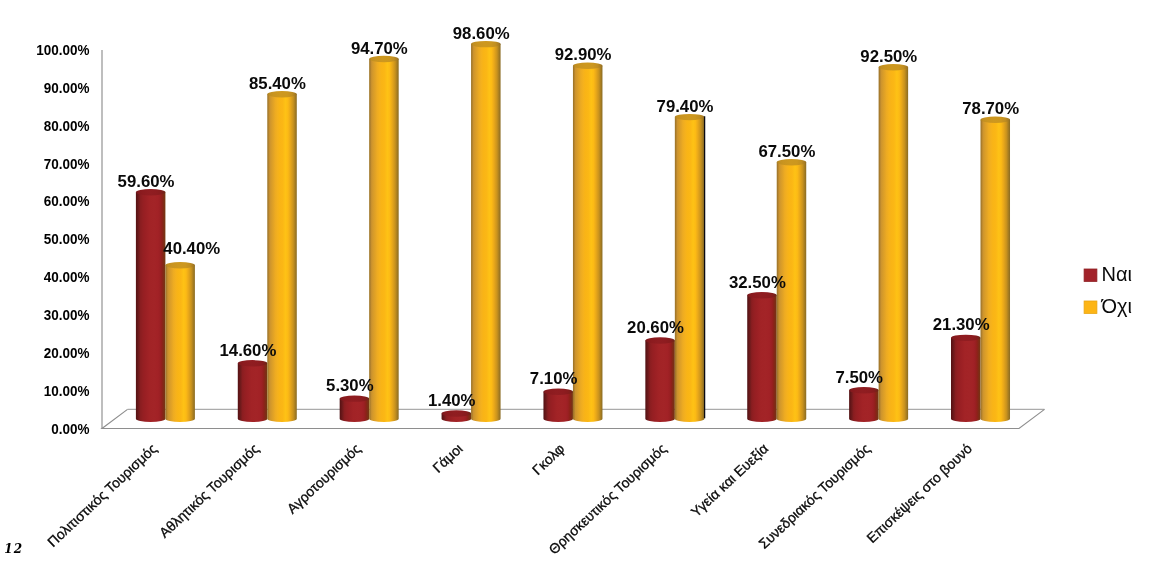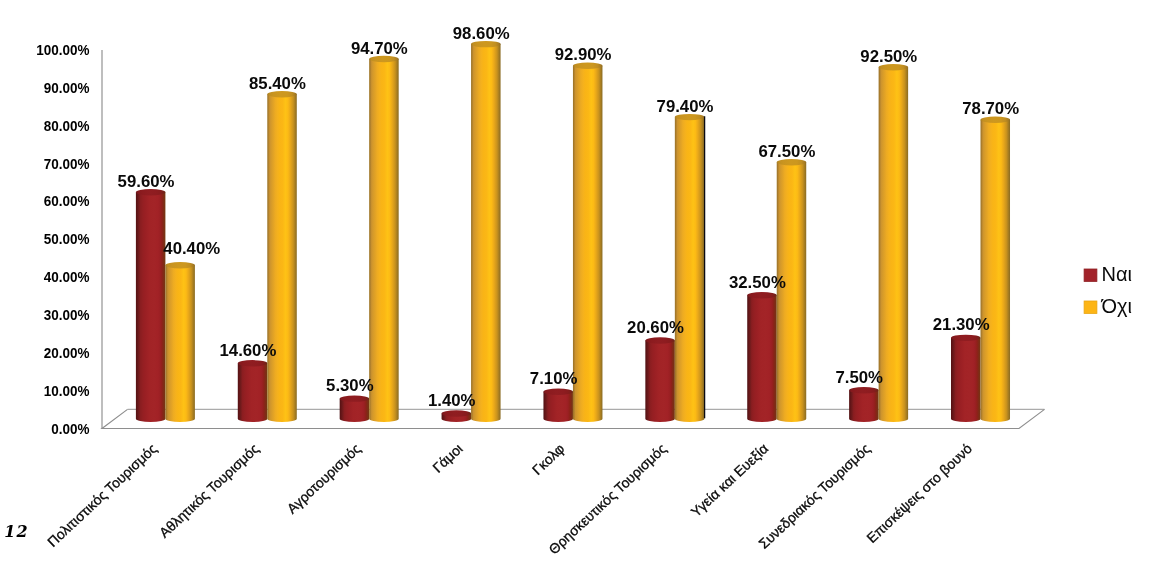--- a/index.html
+++ b/index.html
@@ -5,22 +5,22 @@
 <style>
   html,body{margin:0;padding:0;background:#ffffff;}
   body{width:1156px;height:569px;position:relative;overflow:hidden;
        font-family:"DejaVu Sans", sans-serif;-webkit-font-smoothing:antialiased;}
   #chart-svg{position:absolute;left:0;top:0;}
   .axis-tick-label{font-family:"Liberation Sans",sans-serif;font-weight:bold;font-size:15px;fill:#000000;}
   .data-label{font-family:"Liberation Sans",sans-serif;font-weight:bold;font-size:16px;fill:#0a0a0a;}
   .cat-label{font-family:"Liberation Sans",sans-serif;font-size:14px;fill:#0a0a0a;
              stroke:#0a0a0a;stroke-width:0.32px;paint-order:stroke fill;}
   .legend-label{font-family:"Liberation Sans",sans-serif;font-size:20px;fill:#0a0a0a;}
-  .page-num{position:absolute;left:4.2px;top:525px;font-family:"DejaVu Serif",serif;
-            font-weight:bold;font-style:italic;font-size:16px;letter-spacing:1.2px;
+  .page-num{position:absolute;left:4.2px;top:543px;font-family:"DejaVu Serif",serif;
+            font-weight:bold;font-style:italic;font-size:12px;letter-spacing:1.2px;
             color:#000;line-height:13px;}
 </style>
 </head>
 <body>
 
 <svg id="chart-svg" width="1156" height="569" viewBox="0 0 1156 569">
   <defs id="chart-defs">
       <linearGradient id="grad-red" x1="0" y1="0" x2="1" y2="0">
         <stop offset="0" stop-color="#4a0f11"></stop>
         <stop offset="0.02" stop-color="#5a1314"></stop>

